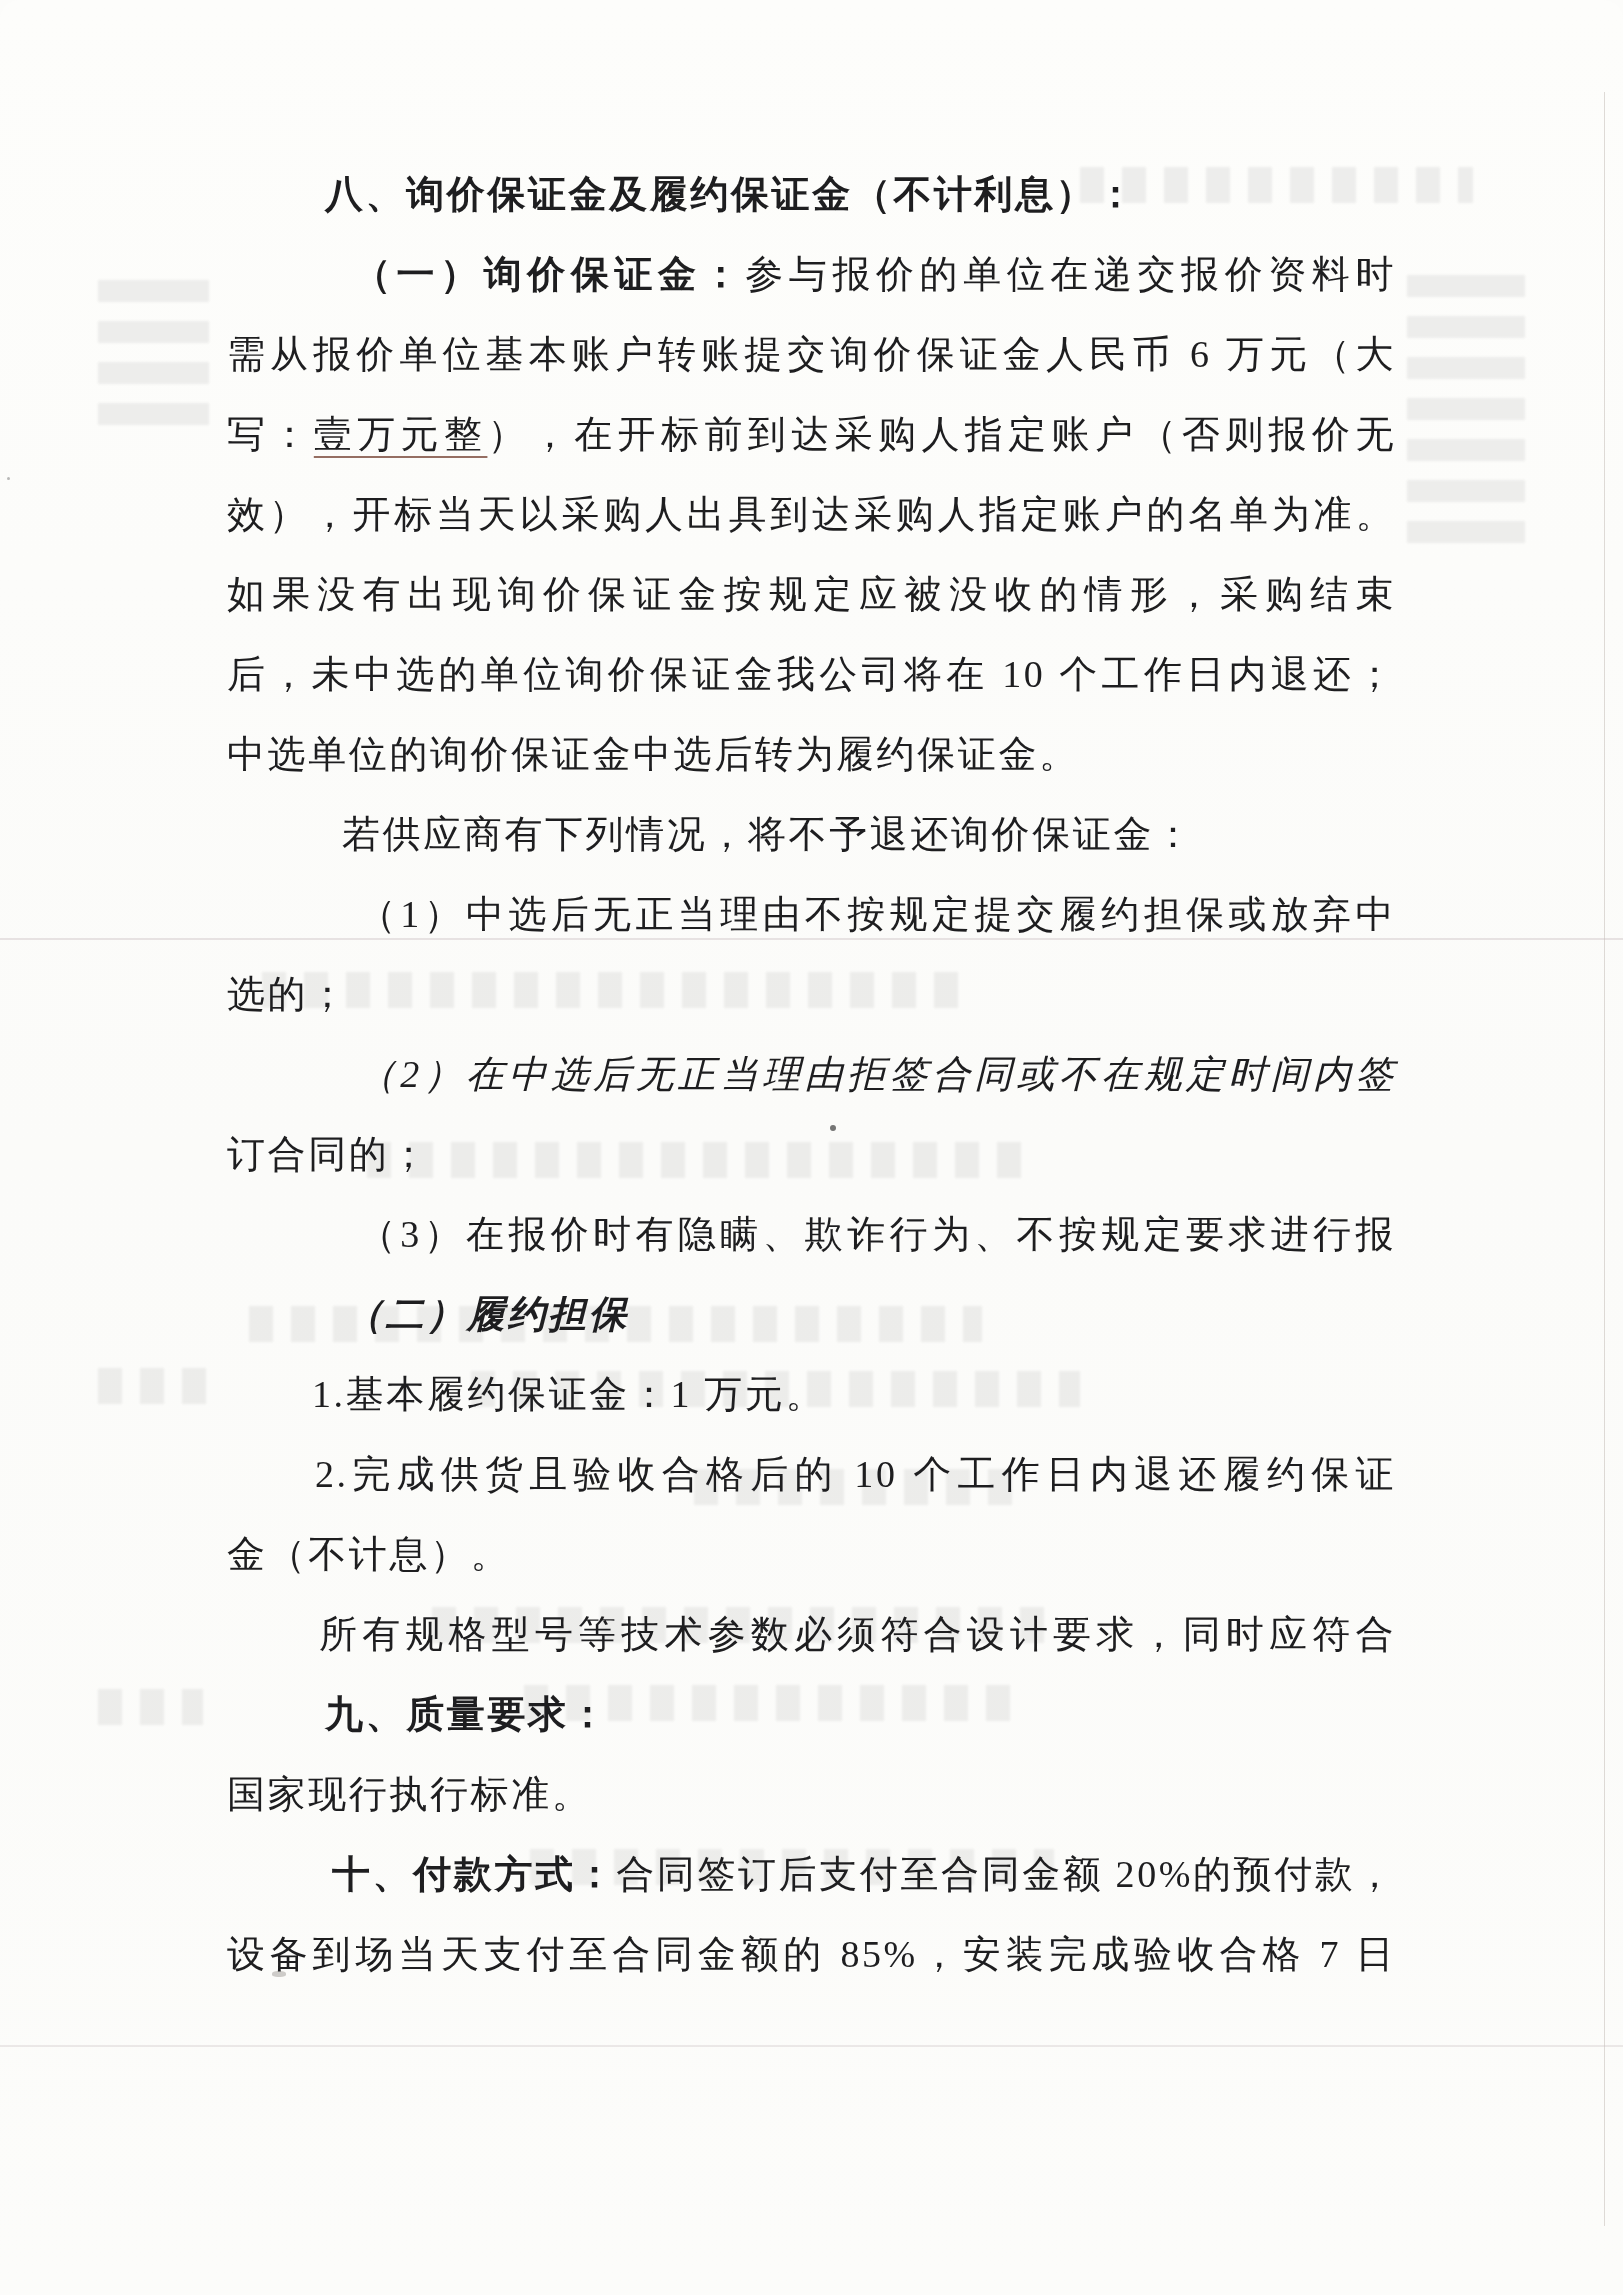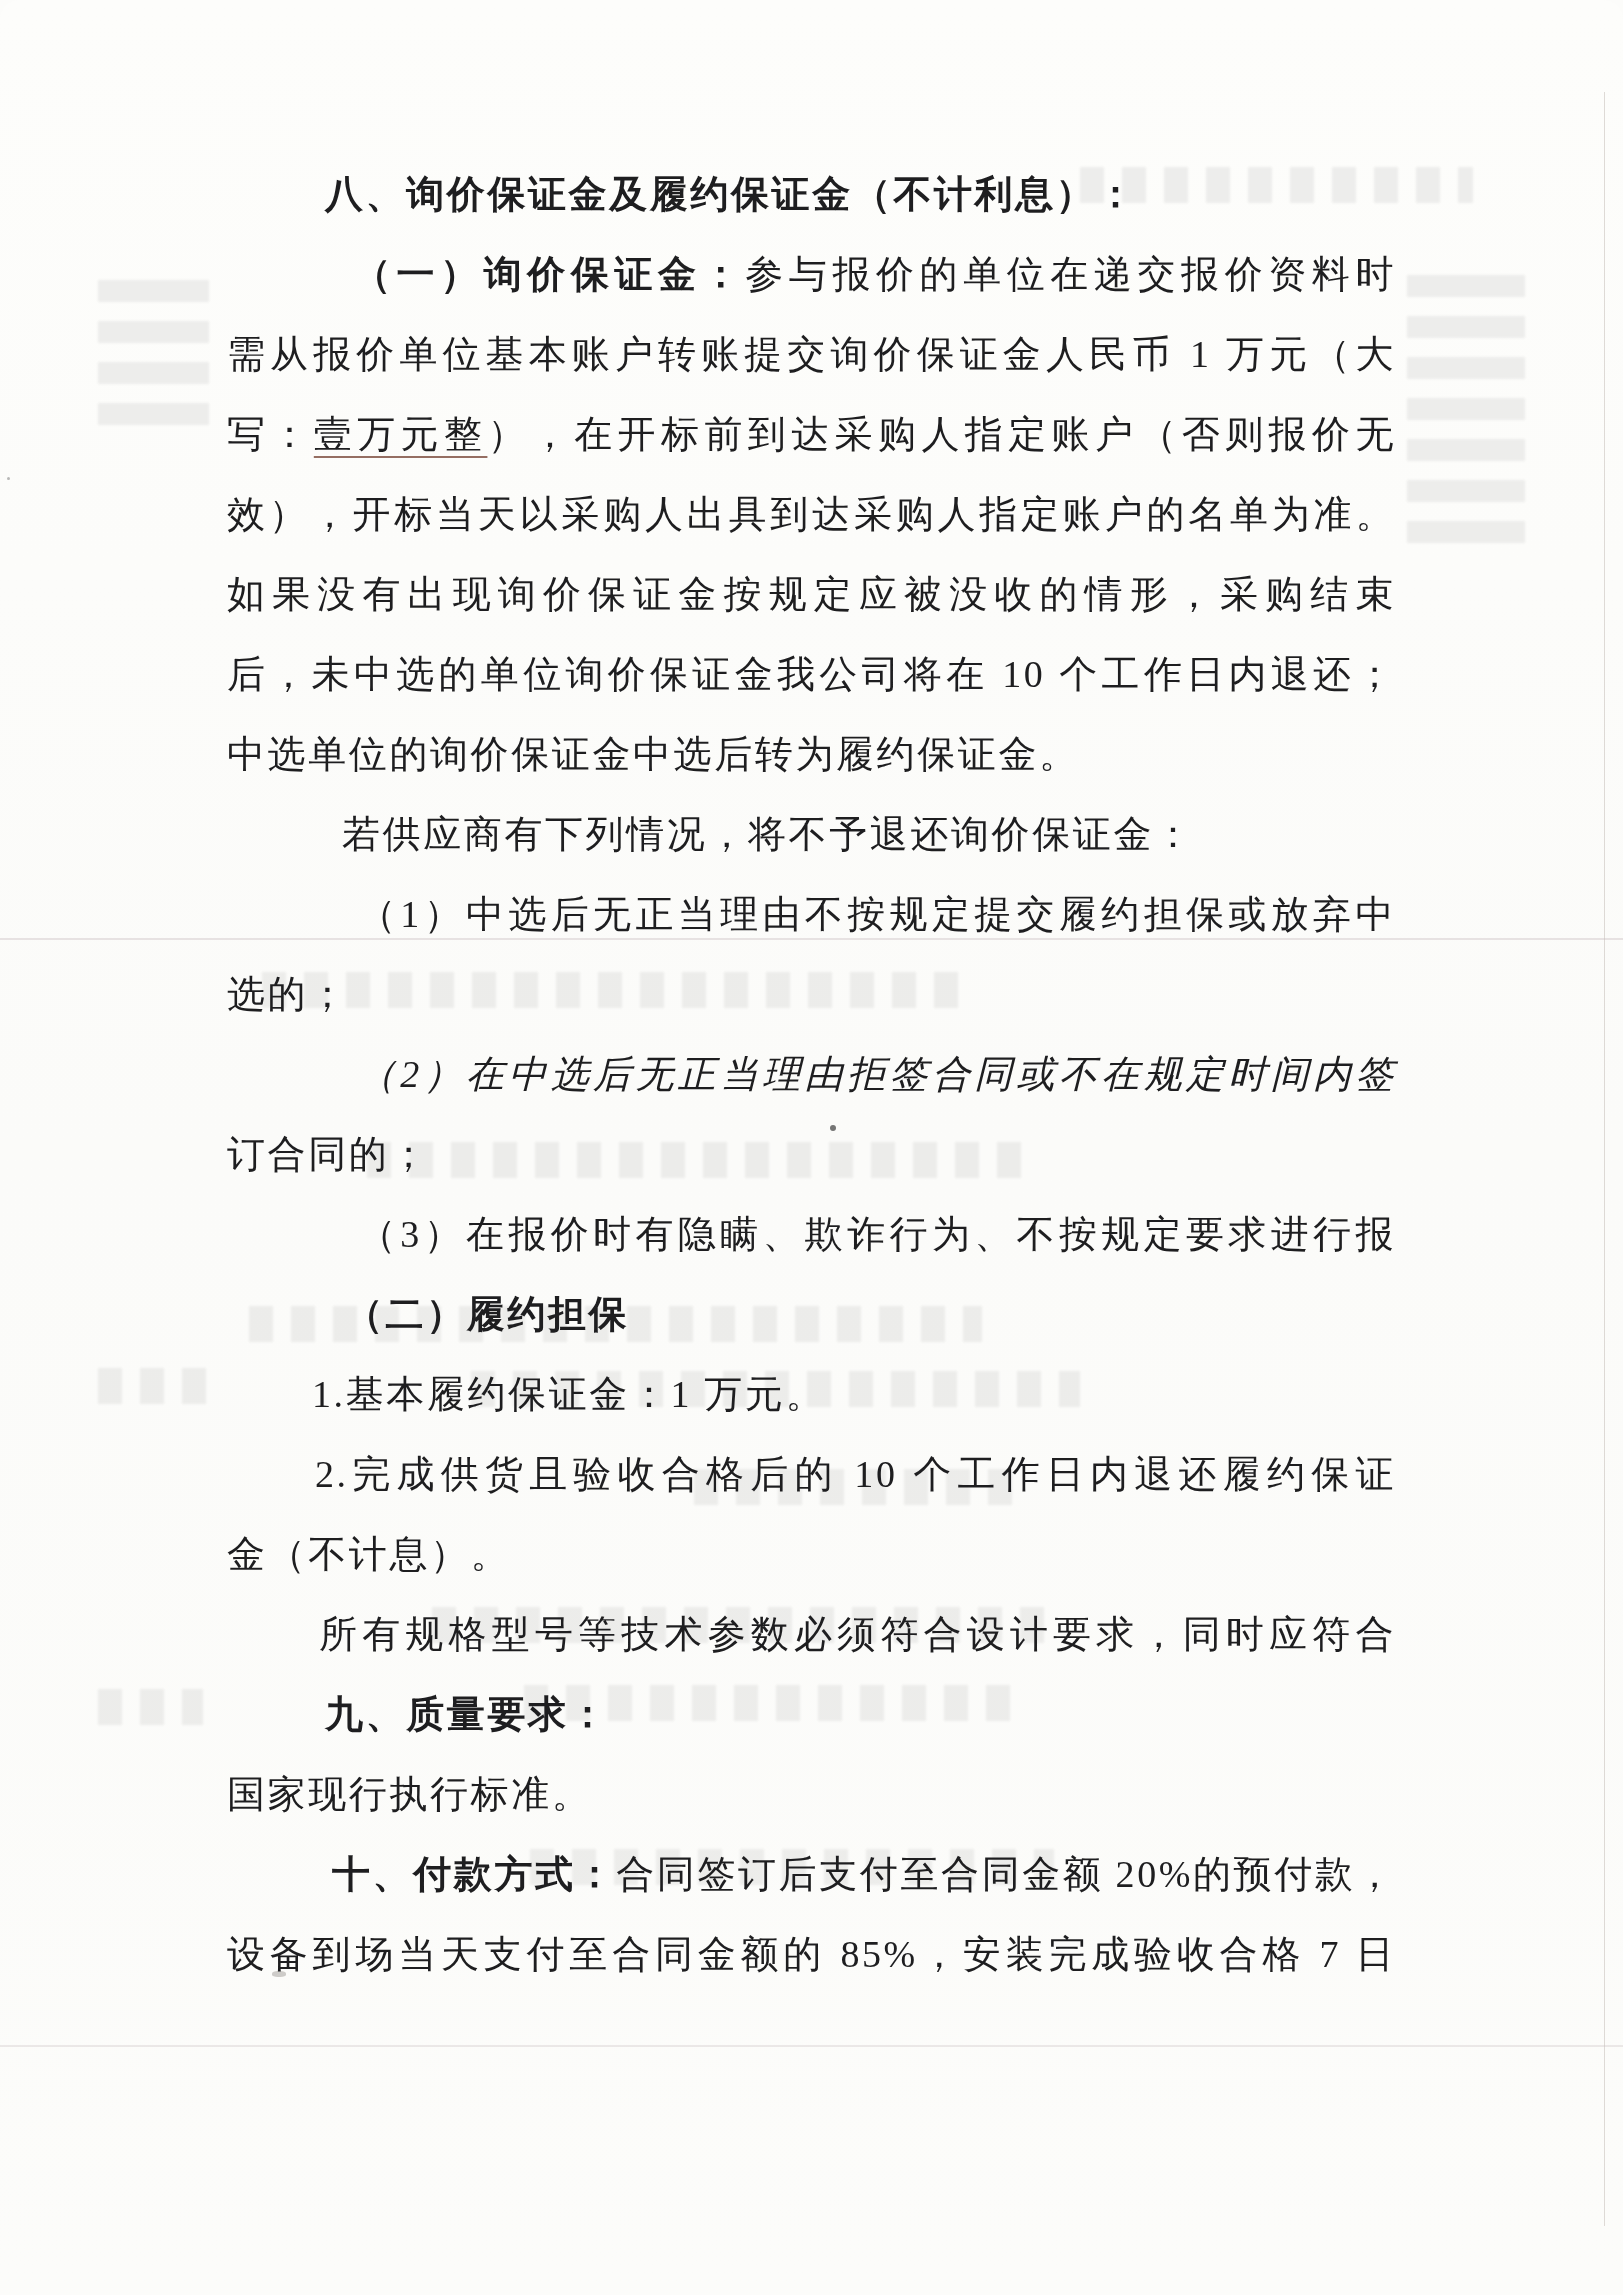--- a/index.html
+++ b/index.html
@@ -91,21 +91,21 @@
   <div class="speck" style="left:830px;top:1125px;width:5.9px;height:5.9px;"></div>
   <div class="smudge" style="left:272px;top:1971px;width:14.4px;height:5.9px;"></div>
   <div class="speck" style="left:6.5px;top:477px;width:3.3px;height:3.3px;opacity:.5;"></div>
 
   <div id="textblock">
 
     <div class="ln" style="text-indent:98px;"><span class="lead">八、询价保证金及履约保证金（不计利息）：</span></div>
 
     <div class="ln j" style="text-indent:126px;"><span class="lead">（一）询价保证金：</span><span>参与报价的单位在递交报价资料时</span></div>
 
-    <div class="ln j"><span>需从报价单位基本账户转账提交询价保证金人民币 1 万元（大</span></div>
+    <div class="ln j"><span>需从报价单位基本账户转账提交询价保证金人民币 6 万元（大</span></div>
 
     <div class="ln j"><span>写：</span><span class="u">壹万元整</span><span>），在开标前到达采购人指定账户（否则报价无</span></div>
 
     <div class="ln j"><span>效），开标当天以采购人出具到达采购人指定账户的名单为准。</span></div>
 
     <div class="ln j"><span>如果没有出现询价保证金按规定应被没收的情形，采购结束</span></div>
 
     <div class="ln j"><span>后，未中选的单位询价保证金我公司将在 10 个工作日内退还；</span></div>
 
     <div class="ln"><span>中选单位的询价保证金中选后转为履约保证金。</span></div>
@@ -116,21 +116,21 @@
 
     <div class="ln"><span>选的；</span></div>
 
     <div class="ln j" style="text-indent:131px;font-style:italic;"><span>（2）在中选后无正当理由拒签合同或不在规定时间内签</span></div>
 
     <div class="ln"><span>订合同的；</span></div>
 
     <div class="ln j" style="text-indent:131px;"><span>（3）在报价时有隐瞒、欺诈行为、不按规定要求进行报</span></div>
 
 
-    <div class="ln" style="text-indent:118px;"><span class="lead">（二）履约担保</span></div>
+    <div class="ln" style="text-indent:118px;font-style:italic;"><span class="lead">（二）履约担保</span></div>
 
     <div class="ln" style="text-indent:85px;"><span>1.基本履约保证金：1 万元。</span></div>
 
     <div class="ln j" style="text-indent:88px;"><span>2.完成供货且验收合格后的 10 个工作日内退还履约保证</span></div>
 
     <div class="ln"><span>金（不计息）。</span></div>
 
     <div class="ln j" style="text-indent:92px;"><span>所有规格型号等技术参数必须符合设计要求，同时应符合</span></div>
 
     <div class="ln" style="text-indent:98px;"><span class="lead">九、质量要求：</span></div>

